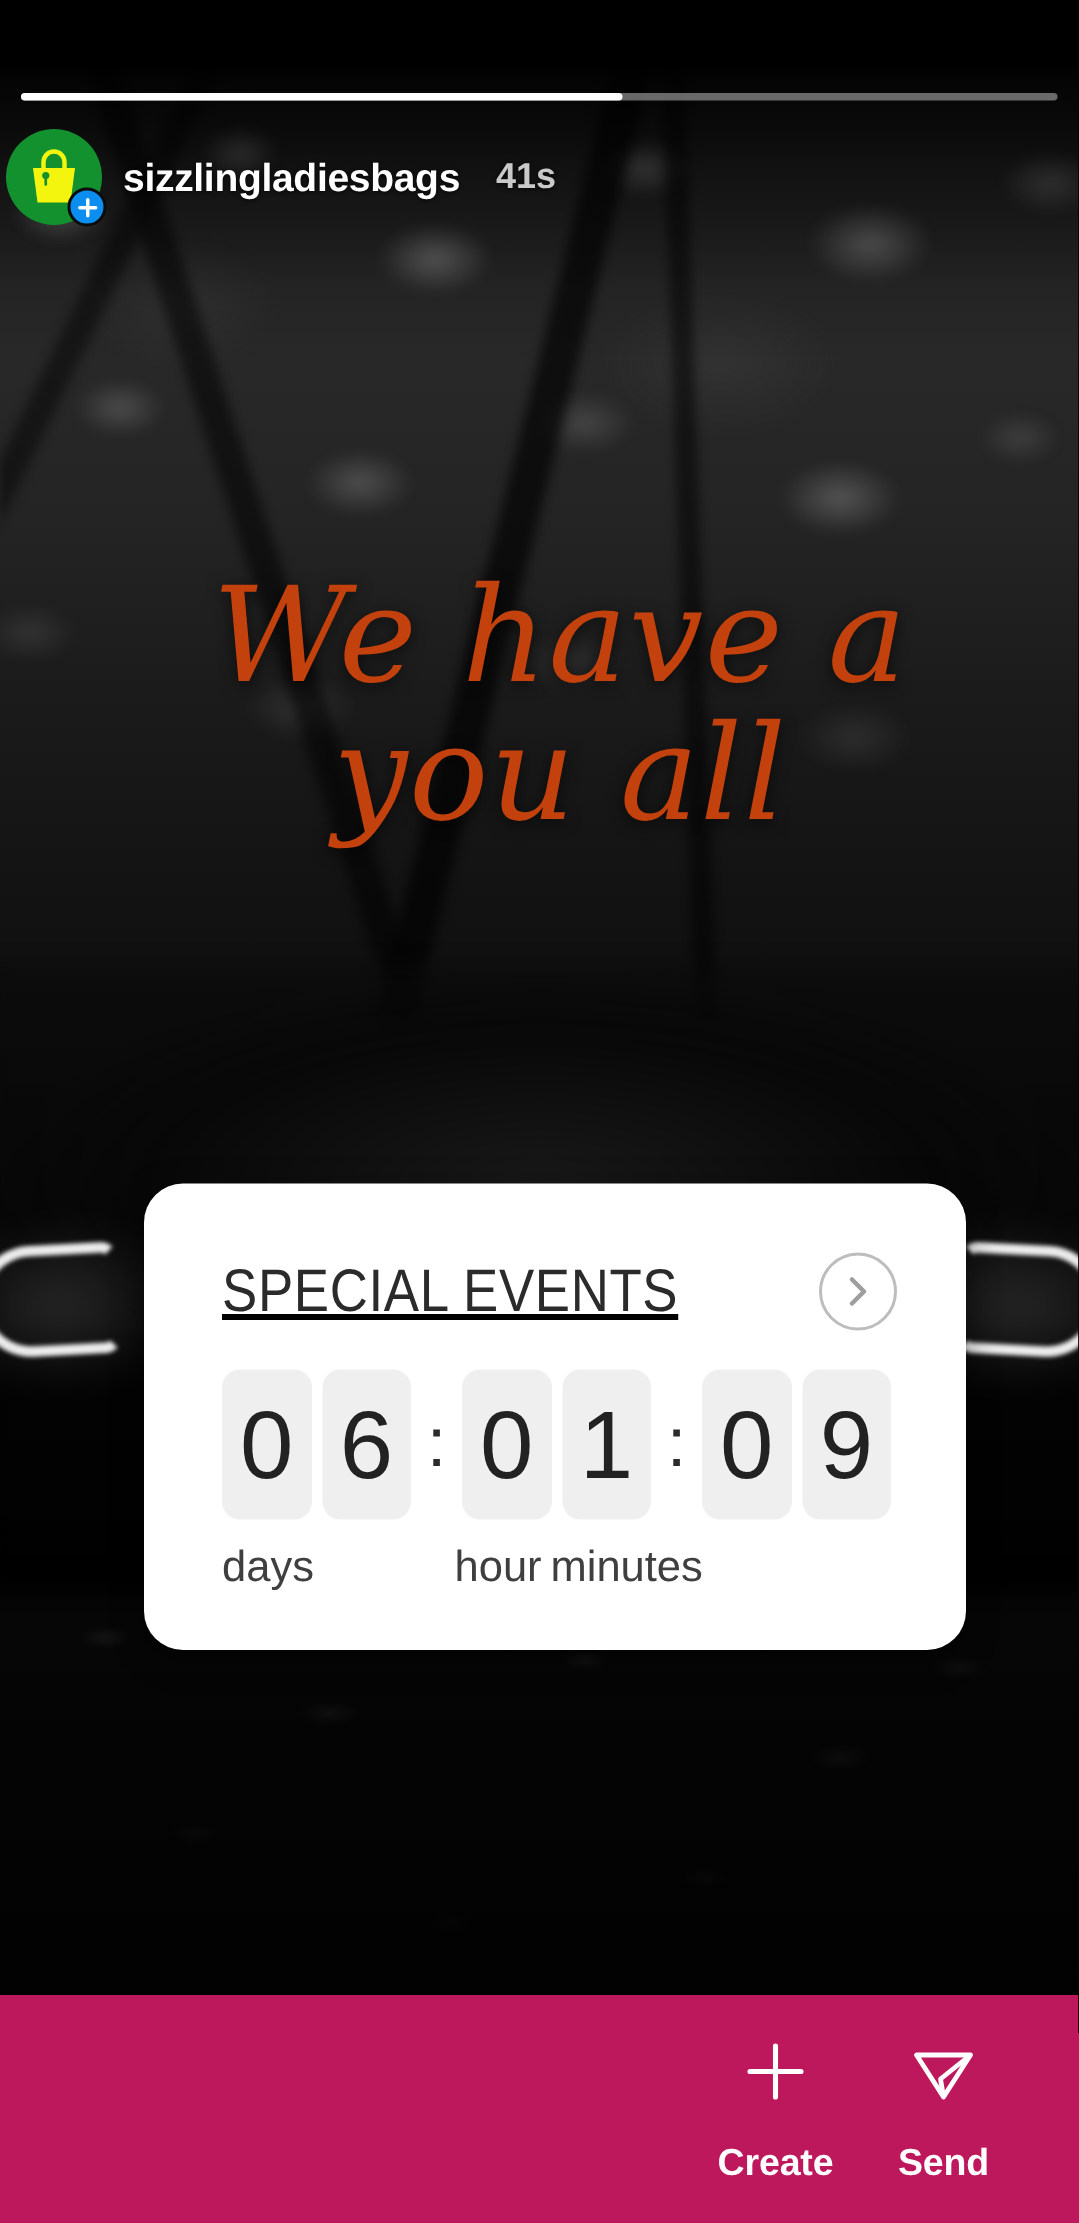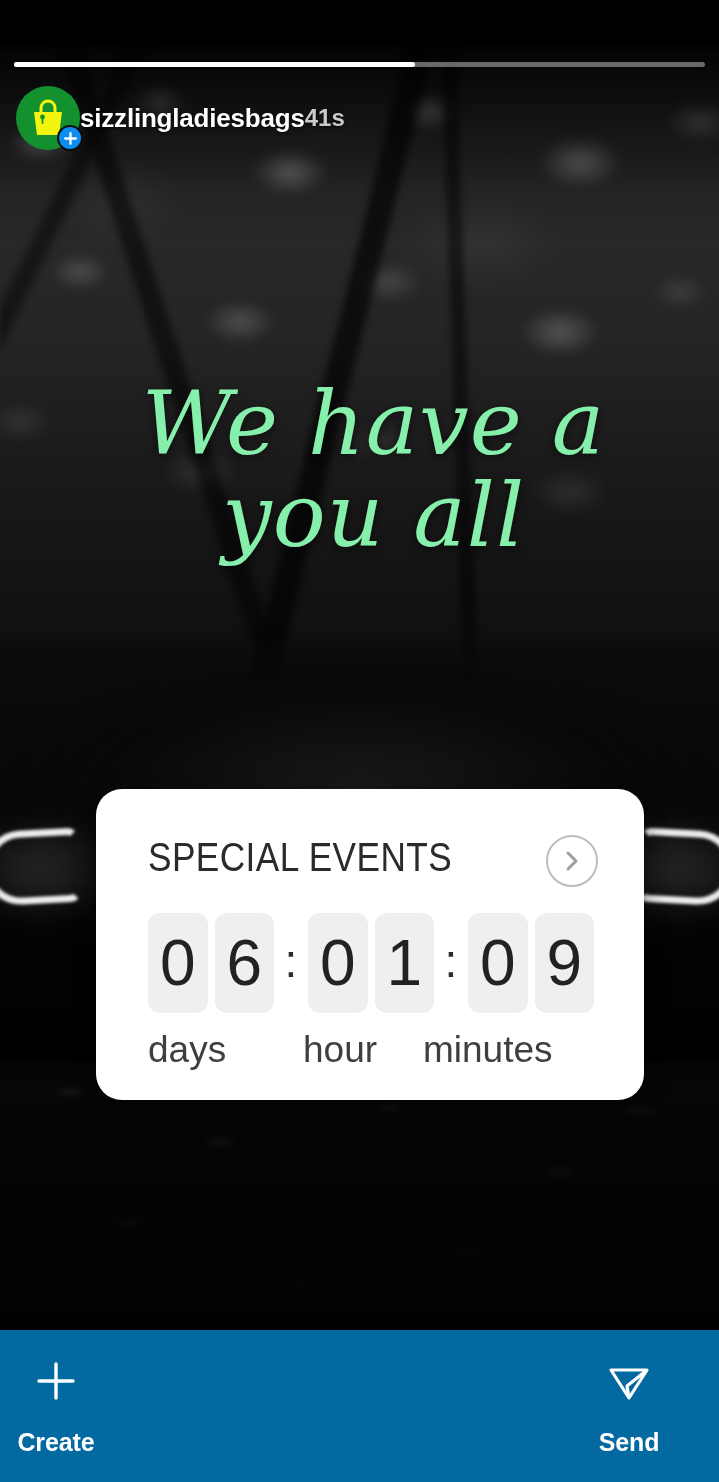--- a/index.html
+++ b/index.html
@@ -136,72 +136,72 @@
   #progress-bar {
     position:absolute; left:14px; top:62px; width:691px; height:5px;
     background:rgba(255,255,255,.40); border-radius:3px; z-index:30;
   }
   #progress-bar .fill {
     height:100%; background:#ffffff; border-radius:3px;
   }
 
   
   #story-header {
-    position:absolute; left:16px; top:86px; height:64px;
-    display:flex; align-items:center; z-index:30;
+    position:absolute; left:4px; top:86px; height:64px;
+    display:flex; align-items:center; gap:14px; z-index:30;
   }
   #avatar-wrap { position:relative; width:64px; height:64px; flex:none; }
   #avatar {
     width:64px; height:64px; border-radius:50%;
     background:#14912f; display:flex; align-items:center; justify-content:center;
     overflow:hidden;
   }
   #avatar-add-badge {
     position:absolute; right:-3px; bottom:-1px;
     width:26px; height:26px; border-radius:50%;
     background:#0c8df0; border:2.5px solid #0b0b0b;
     display:flex; align-items:center; justify-content:center;
   }
   #avatar-add-badge svg { display:block; }
   #header-username {
     color:#fff; font-size:26px; font-weight:700; letter-spacing:-.2px;
     white-space:nowrap; text-shadow:0 1px 3px rgba(0,0,0,.75);
   }
   #header-timestamp {
-    color:#c9c9c9; font-size:24px; font-weight:700; 
+    color:#c9c9c9; font-size:24px; font-weight:700; margin-left:10px;
     text-shadow:0 1px 3px rgba(0,0,0,.75);
   }
 
   
   #story-headline {
     position:absolute; left:0; top:378px; width:719px;
     text-align:center; z-index:20;
     font-family:"DejaVu Serif", serif;
     font-style:italic; font-weight:400;
-    color:#86efac; font-size:92px; line-height:1.05;
+    color:#c2410c; font-size:92px; line-height:1.05;
     letter-spacing:1px;
     text-shadow:0 2px 10px rgba(0,0,0,.6);
     padding-left:28px;
   }
   #story-headline .ln { display:block; }
   #story-headline .ln.l1 { font-size:88px; }
   #story-headline .ln.l2 { font-size:88px; margin-top:4px; }
   #story-headline .ln.l3 { font-size:88px; margin-top:0; }
 
   
   #countdown-card {
     position:absolute; left:96px; top:789px;
     width:548px; height:311px;
     background:#ffffff; border-radius:26px;
     z-index:25;
     box-shadow:0 6px 22px rgba(0,0,0,.45);
     padding:46px 50px 0 52px;
   }
   #countdown-head {
-    display:flex; justify-content:space-between;
+    display:flex; align-items:center; justify-content:space-between;text-decoration:underline;
   }
   #countdown-title {
     color:#2b2b2b; font-size:40px; font-weight:400;
     letter-spacing:.5px; transform:scaleX(.88); transform-origin:left center;
     white-space:nowrap;
   }
   #countdown-next-button {
     width:52px; height:52px; border-radius:50%;
     border:2.5px solid #bdbdbd; background:transparent;
     display:flex; align-items:center; justify-content:center;
@@ -219,31 +219,31 @@
   .digit-gap { width:7px; flex:none; }
   .digit-colon {
     width:34px; text-align:center; color:#2b2b2b;
     font-size:46px; font-weight:400; line-height:1; flex:none;
     position:relative; top:-2px;
   }
   #countdown-labels {
     display:flex; margin-top:16px;
   }
   .cd-label {
-    color:#3f3f3f; font-size:37px; font-weight:400;
+    color:#3f3f3f; font-size:29px; font-weight:400;
   }
   .cd-label.days    { width:139px; }
   .cd-label.hour    { width:0; margin-left:16px; }
-  .cd-label.minutes { margin-left:120px; }
+  .cd-label.minutes { margin-left:64px; }
 
   
   #bottom-bar {
     position:absolute; left:0; bottom:0; width:719px; height:152px;
-    background:#0369a1; z-index:50;
-    display:flex; align-items:flex-start; justify-content:space-between;
+    background:#be185d; z-index:50;
+    display:flex; align-items:flex-start; justify-content:flex-end;
     padding:24px 34px 0 0;
   }
   .action-item {
     width:112px; display:flex; flex-direction:column; align-items:center;
     cursor:pointer; gap:20px;
   }
   .action-icon {
     height:54px; display:flex; align-items:center; justify-content:center;
   }
   .action-label {

